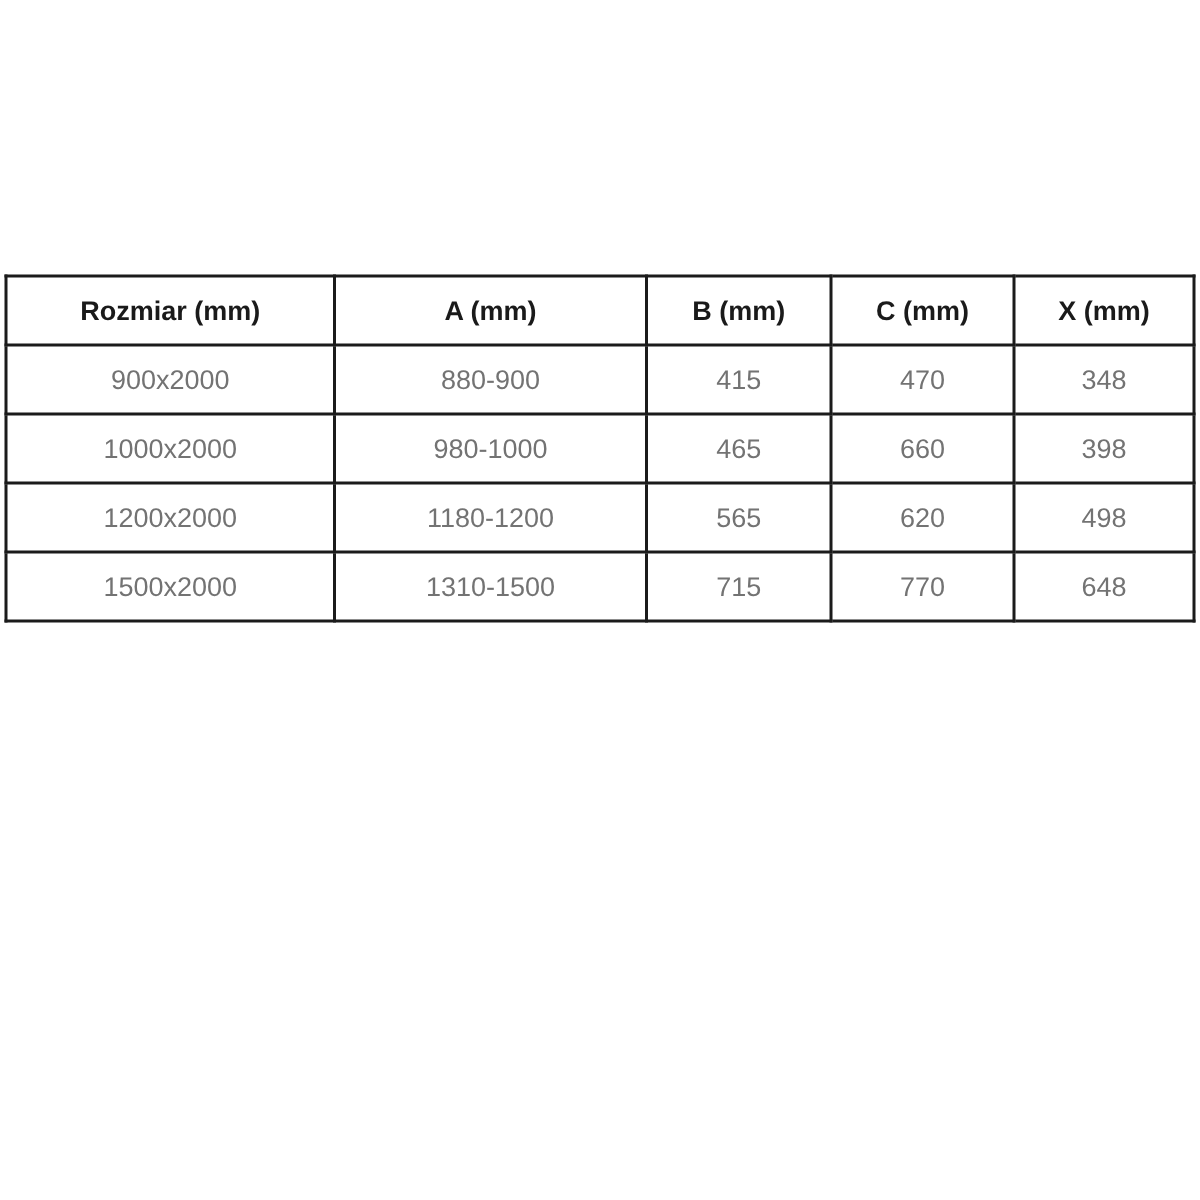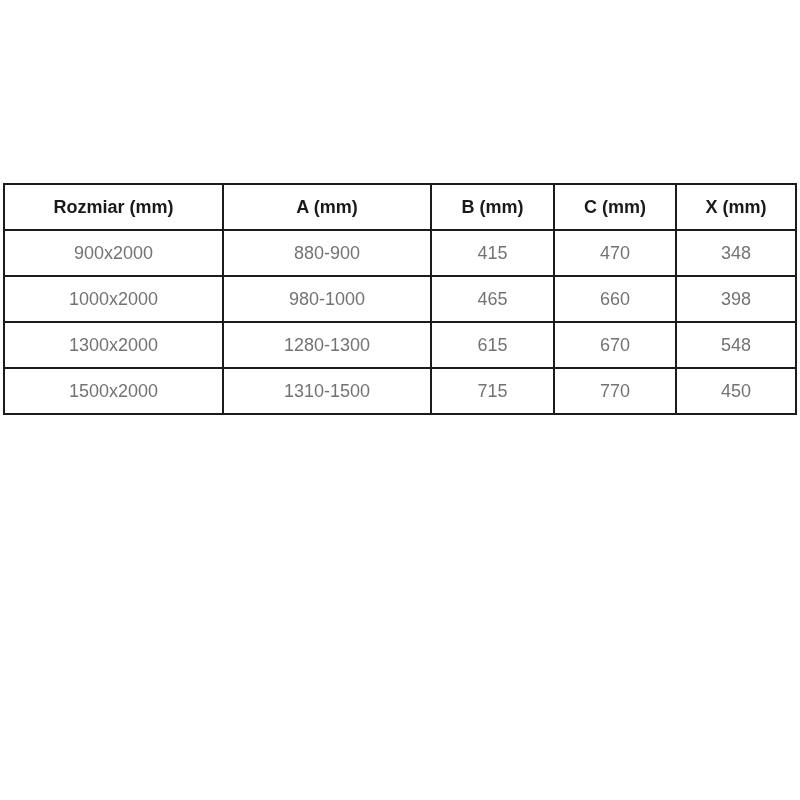--- a/index.html
+++ b/index.html
@@ -74,28 +74,28 @@
         <td>348</td>
       </tr>
       <tr>
         <td>1000x2000</td>
         <td>980-1000</td>
         <td>465</td>
         <td>660</td>
         <td>398</td>
       </tr>
       <tr>
-        <td>1300x2000</td>
-        <td>1280-1300</td>
-        <td>615</td>
-        <td>670</td>
-        <td>548</td>
+        <td>1200x2000</td>
+        <td>1180-1200</td>
+        <td>565</td>
+        <td>620</td>
+        <td>498</td>
       </tr>
       <tr>
         <td>1500x2000</td>
         <td>1310-1500</td>
         <td>715</td>
         <td>770</td>
-        <td>450</td>
+        <td>648</td>
       </tr>
     </tbody>
   </table>
 </div>
 
 </body></html>

